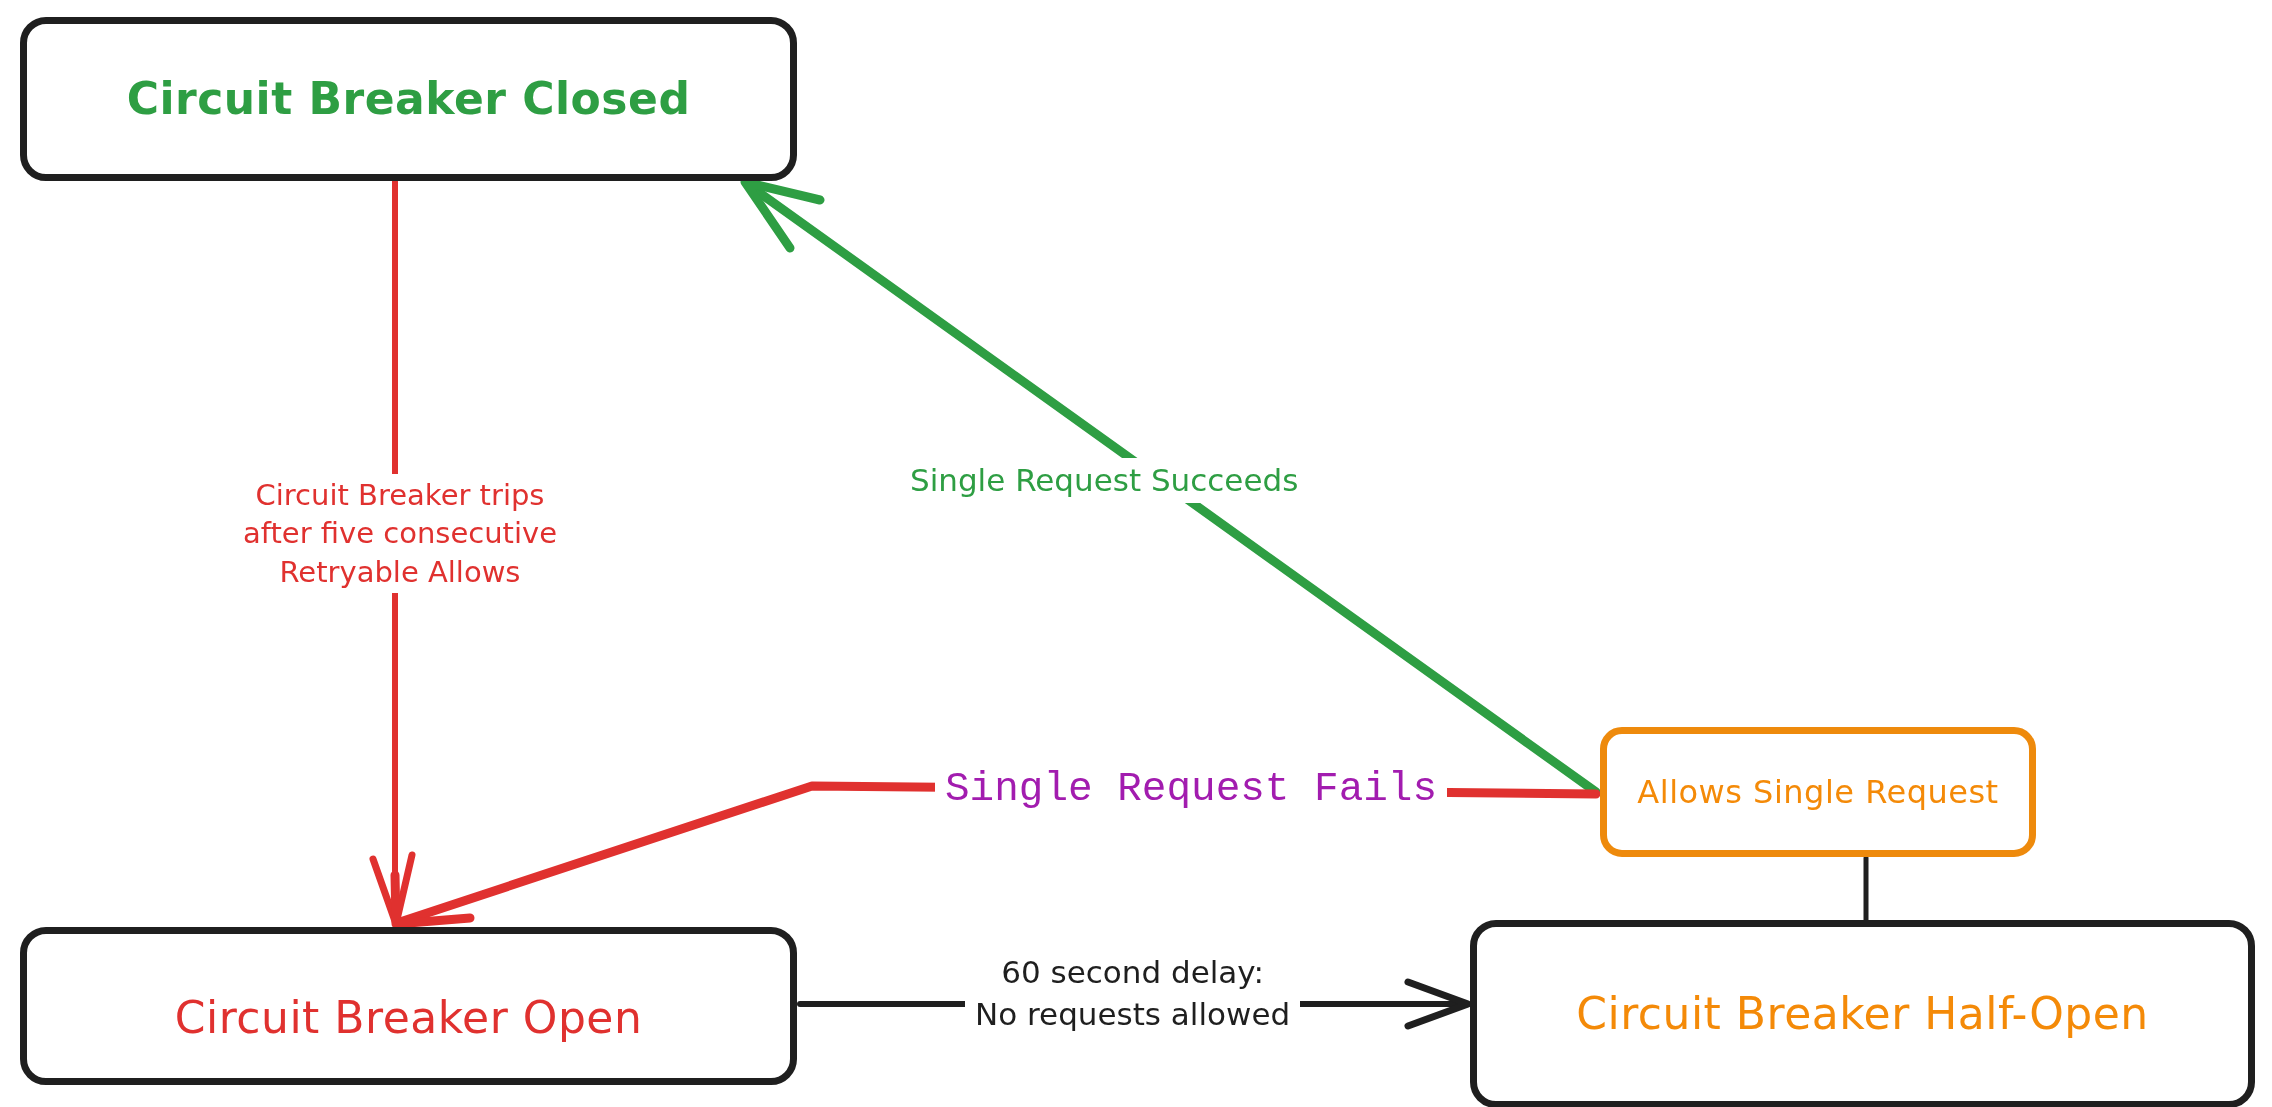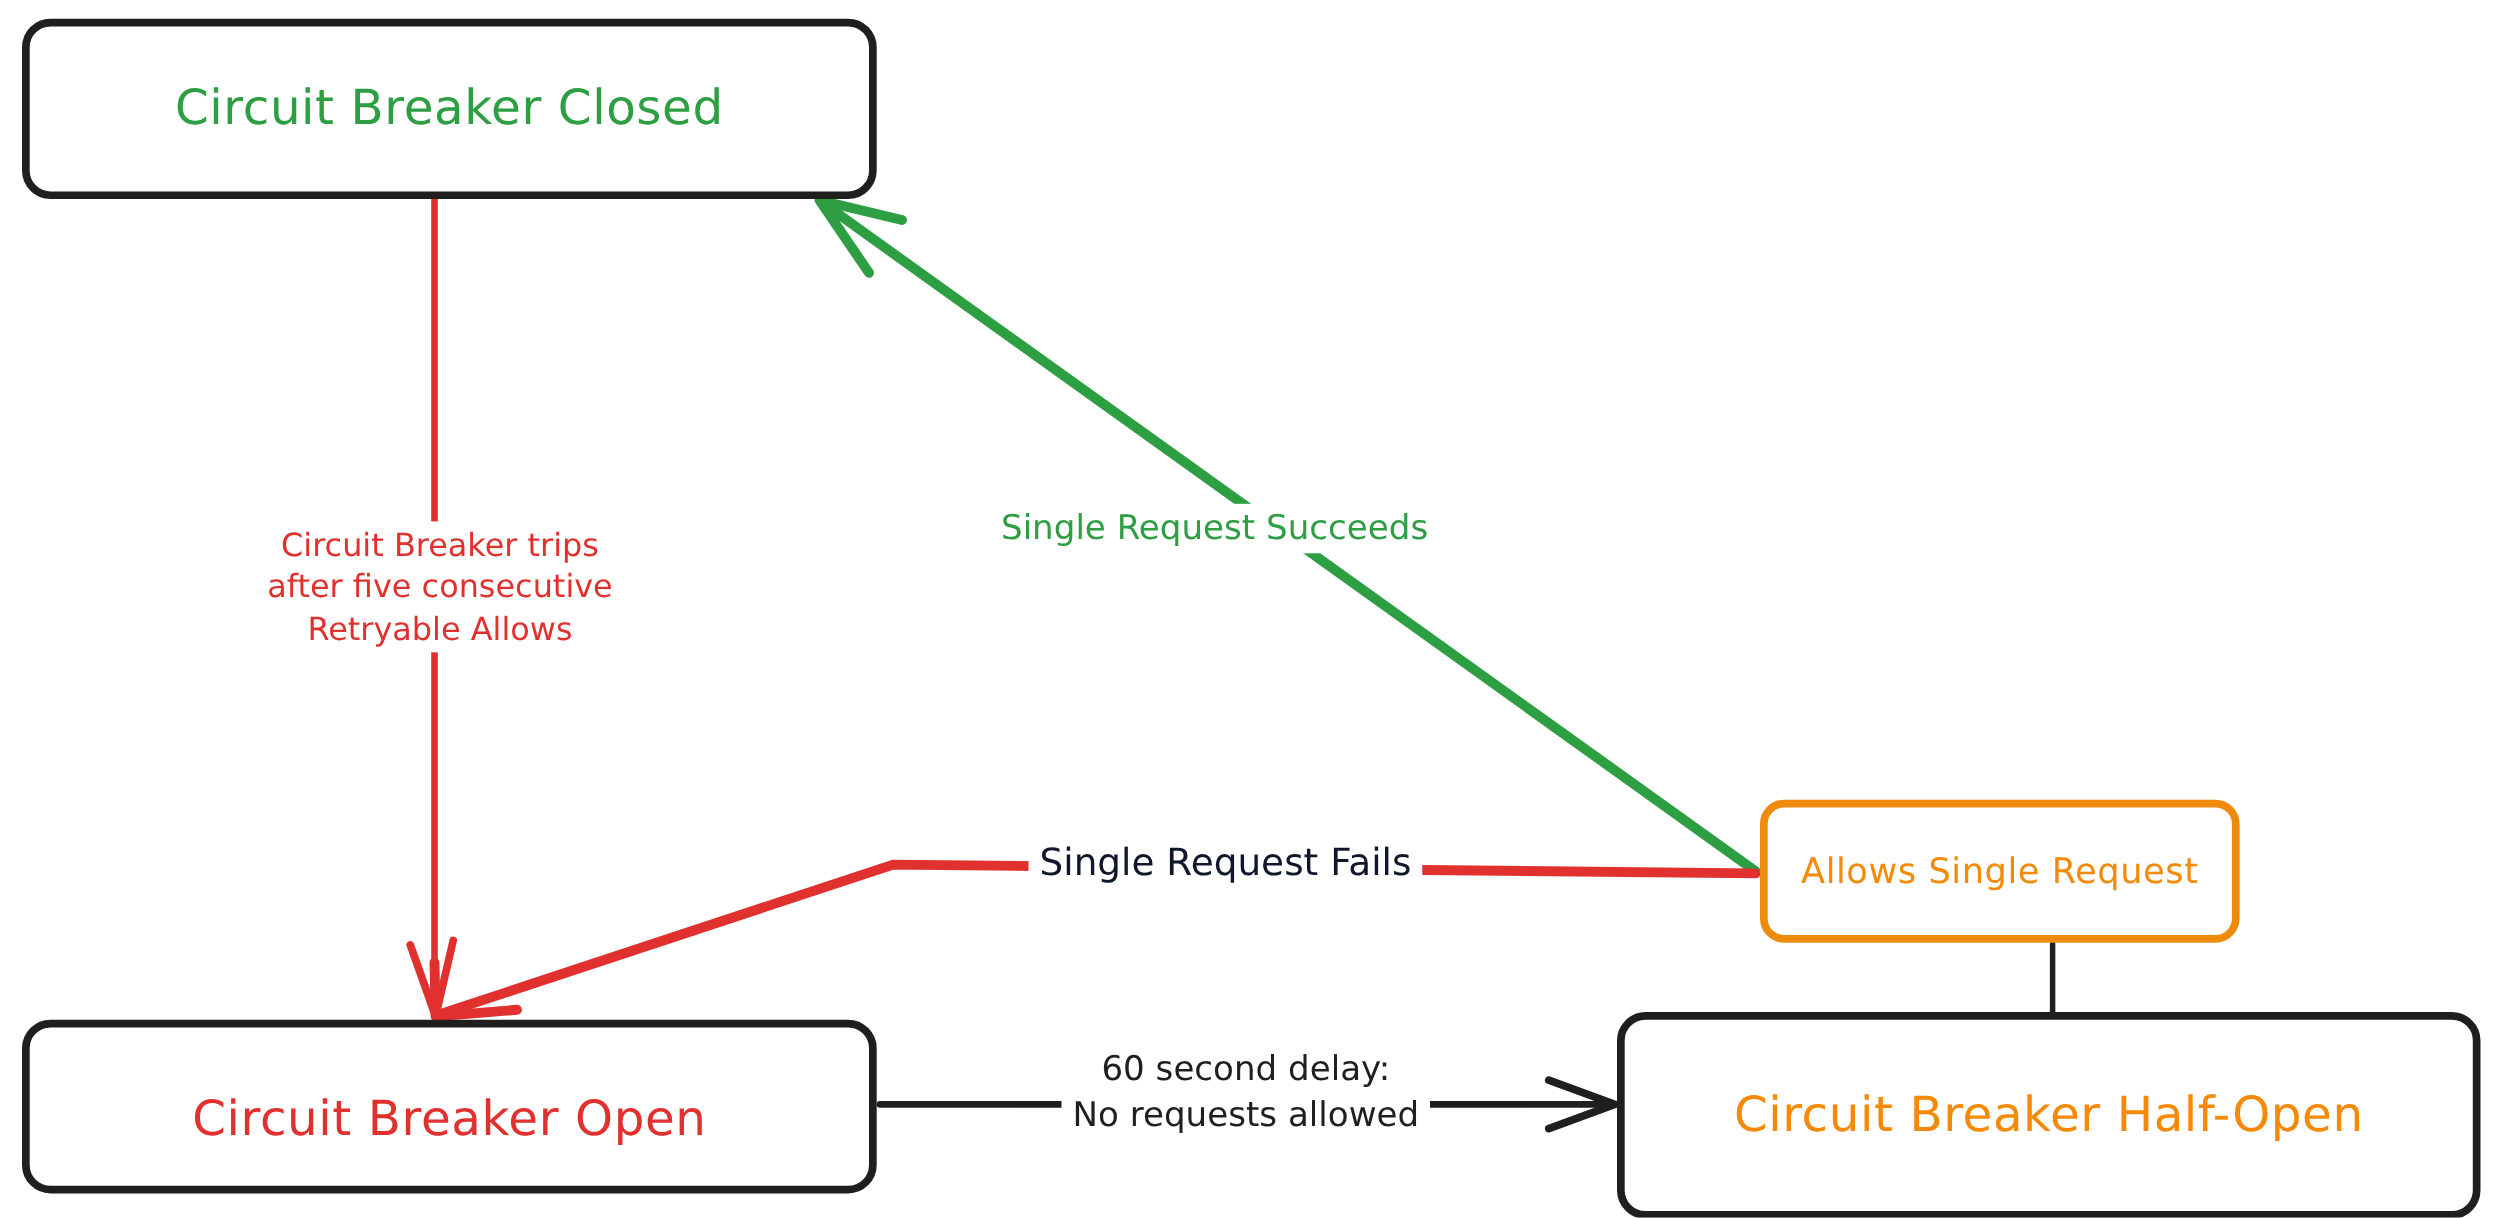--- a/index.html
+++ b/index.html
@@ -59,41 +59,42 @@
     white-space: nowrap;
     font-family: "DejaVu Sans", sans-serif;
   }
 
   
   #node-closed    { left: 20px;   top: 17px;  width: 777px; height: 164px; }
   #node-open      { left: 20px;   top: 927px; width: 777px; height: 158px; }
   #node-allows    { left: 1600px; top: 727px; width: 436px; height: 130px; }
   #node-half-open { left: 1470px; top: 920px; width: 785px; height: 188px; }
 
-  #node-closed .node-label    { font-size: 44px; }
+  #node-closed .node-label    { font-size: 44px; font-weight: bold; }
   #node-open .node-label      { font-size: 44px; margin-top: 24px; }
   #node-half-open .node-label { font-size: 44px; }
   #node-allows .node-label    { font-size: 32px; }
 
   
   #edge-label-trip {
     left: 180px; top: 474px;
     width: 420px;
     font-size: 29px;
     color: #e0312f;
   }
   #edge-label-succeeds {
     left: 900px; top: 458px;
     font-size: 31px;
     color: #2e9e43;
   }
   #edge-label-fails {
     left: 935px; top: 760px;
-    font-size: 34px;
-    color: #0f172a;
+    font-size: 41px;
+    color: #a21caf;
+    font-family: Liberation Mono, monospace;
   }
   #edge-label-delay {
     left: 965px; top: 950px;
     font-size: 31px;
     color: #1f1f1f;
     line-height: 1.35;
   }
 </style>
 </head>
 <body>

